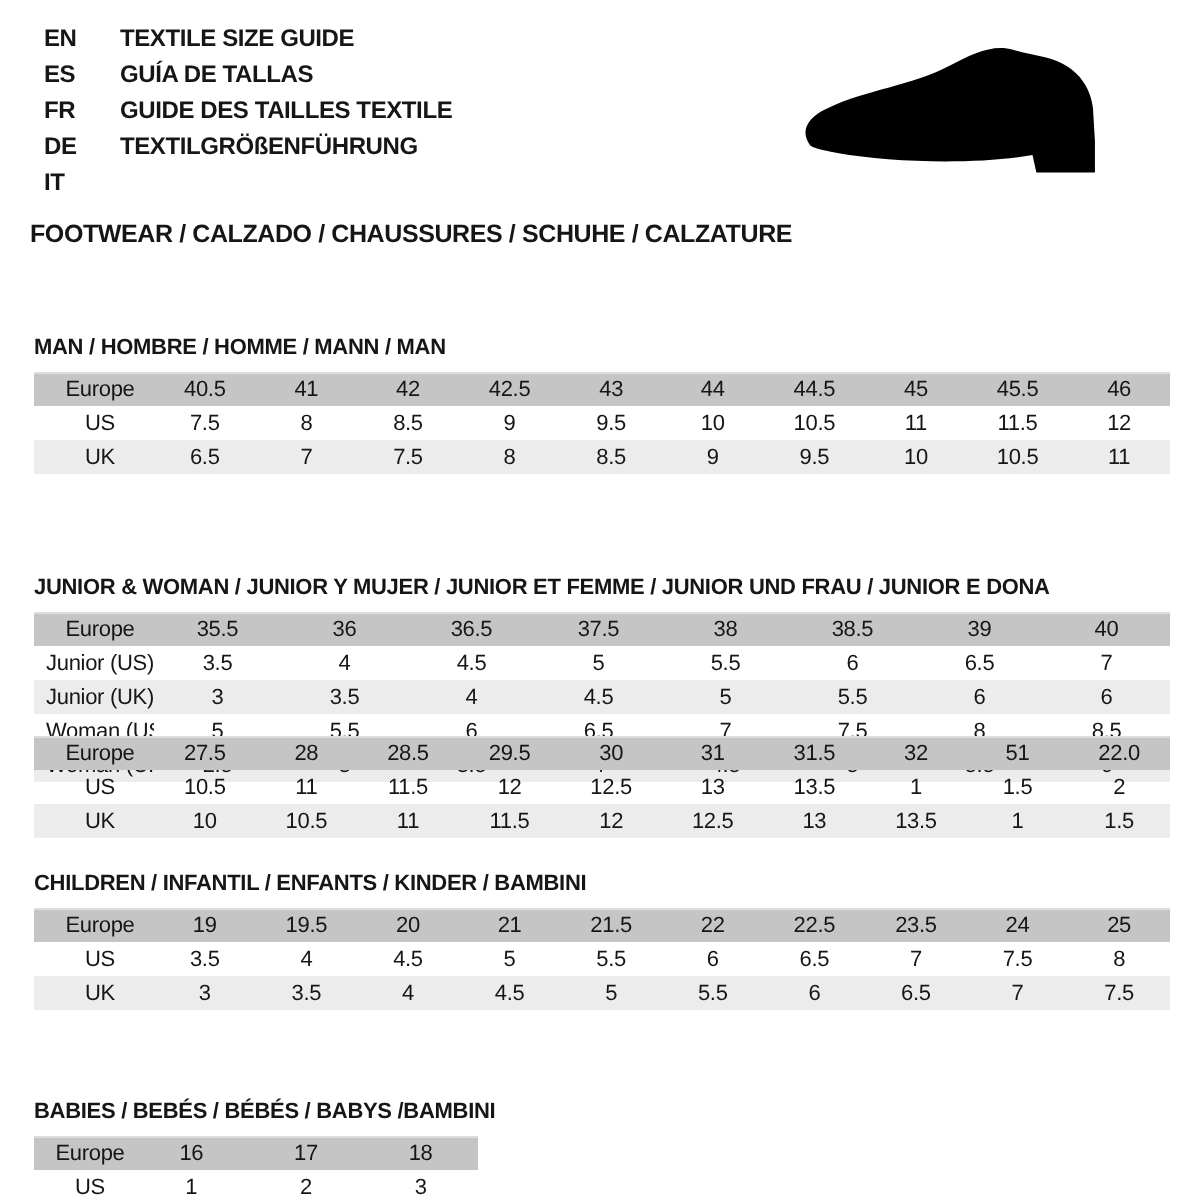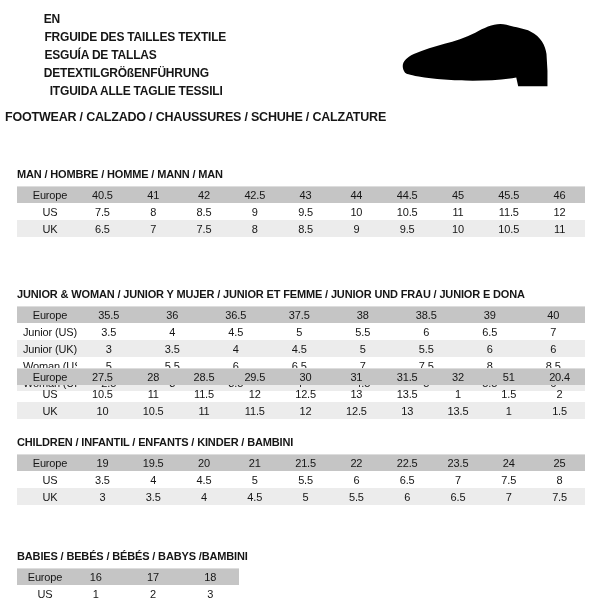--- a/index.html
+++ b/index.html
@@ -9,25 +9,25 @@
     --ink:#161616;
   }
   *{box-sizing:border-box;}
   html,body{margin:0;padding:0;}
   body{
     width:600px;height:600px;position:relative;background:#ffffff;
     font-family:"Liberation Sans",sans-serif;color:var(--ink);
     overflow:hidden;
   }
   
-  .lang-block{position:absolute;left:22px;top:10px;text-align:right;}
+  .lang-block{position:absolute;left:22px;top:10px;}
   .lang-row{display:flex;height:18px;align-items:center;
     font-weight:bold;font-size:12px;letter-spacing:-0.2px;white-space:nowrap;}
   .lang-code{width:38px;flex:0 0 38px;}
-  .footwear{position:absolute;left:5px;top:110px;
+  .footwear{position:absolute;left:15px;top:110px;
     font-weight:bold;font-size:12.5px;letter-spacing:-0.2px;white-space:nowrap;}
   
   .shoe{position:absolute;left:393px;top:18px;width:186px;height:80px;}
   .shoe svg{display:block;width:100%;height:100%;}
   
   .size-section{position:absolute;left:17px;width:568px;}
   .sec-man{top:168px;}
   .sec-junior{top:250px;margin-top:38px;}
   .sec-kids{top:362px;}
   .sec-children{top:436px;}
@@ -41,36 +41,36 @@
   .cell{flex:1 1 0;text-align:center;overflow:hidden;white-space:nowrap;}
   .cell.label{flex:0 0 60px;text-align:center;padding-left:6px;}
   .narrow .cell.label{flex:0 0 50px;}
 </style>
 </head>
 <body>
 
 <header class="lang-block">
   <div class="lang-row">
     <span class="lang-code">EN</span>
+    <span class="lang-label">TEXTILE SIZE GUIDE</span>
+  </div>
+  <div class="lang-row">
+    <span class="lang-code">ES</span>
+    <span class="lang-label">GUÍA DE TALLAS</span>
   </div>
   <div class="lang-row">
     <span class="lang-code">FR</span>
     <span class="lang-label">GUIDE DES TAILLES TEXTILE</span>
   </div>
   <div class="lang-row">
-    <span class="lang-code">ES</span>
-    <span class="lang-label">GUÍA DE TALLAS</span>
-  </div>
-  <div class="lang-row">
     <span class="lang-code">DE</span>
     <span class="lang-label">TEXTILGRÖßENFÜHRUNG</span>
   </div>
   <div class="lang-row">
     <span class="lang-code">IT</span>
-    <span class="lang-label">GUIDA ALLE TAGLIE TESSILI</span>
   </div>
 </header>
 
 <div class="footwear">FOOTWEAR / CALZADO / CHAUSSURES / SCHUHE / CALZATURE</div>
 
 <div class="shoe">
   <svg viewBox="0 0 190 82" xmlns="http://www.w3.org/2000/svg" aria-hidden="true">
     <path fill="#000000" d="M12,56
       C7,49 10,42 21,37
       C42,27 63,26 84,15
@@ -194,21 +194,21 @@
           <div class="cell label">Europe</div>
           <div class="cell">27.5</div>
           <div class="cell">28</div>
           <div class="cell">28.5</div>
           <div class="cell">29.5</div>
           <div class="cell">30</div>
           <div class="cell">31</div>
           <div class="cell">31.5</div>
           <div class="cell">32</div>
           <div class="cell">51</div>
-          <div class="cell">20.4</div>
+          <div class="cell">22.0</div>
         </div>
         <div class="t-row r-plain">
           <div class="cell label">US</div>
           <div class="cell">10.5</div>
           <div class="cell">11</div>
           <div class="cell">11.5</div>
           <div class="cell">12</div>
           <div class="cell">12.5</div>
           <div class="cell">13</div>
           <div class="cell">13.5</div>

